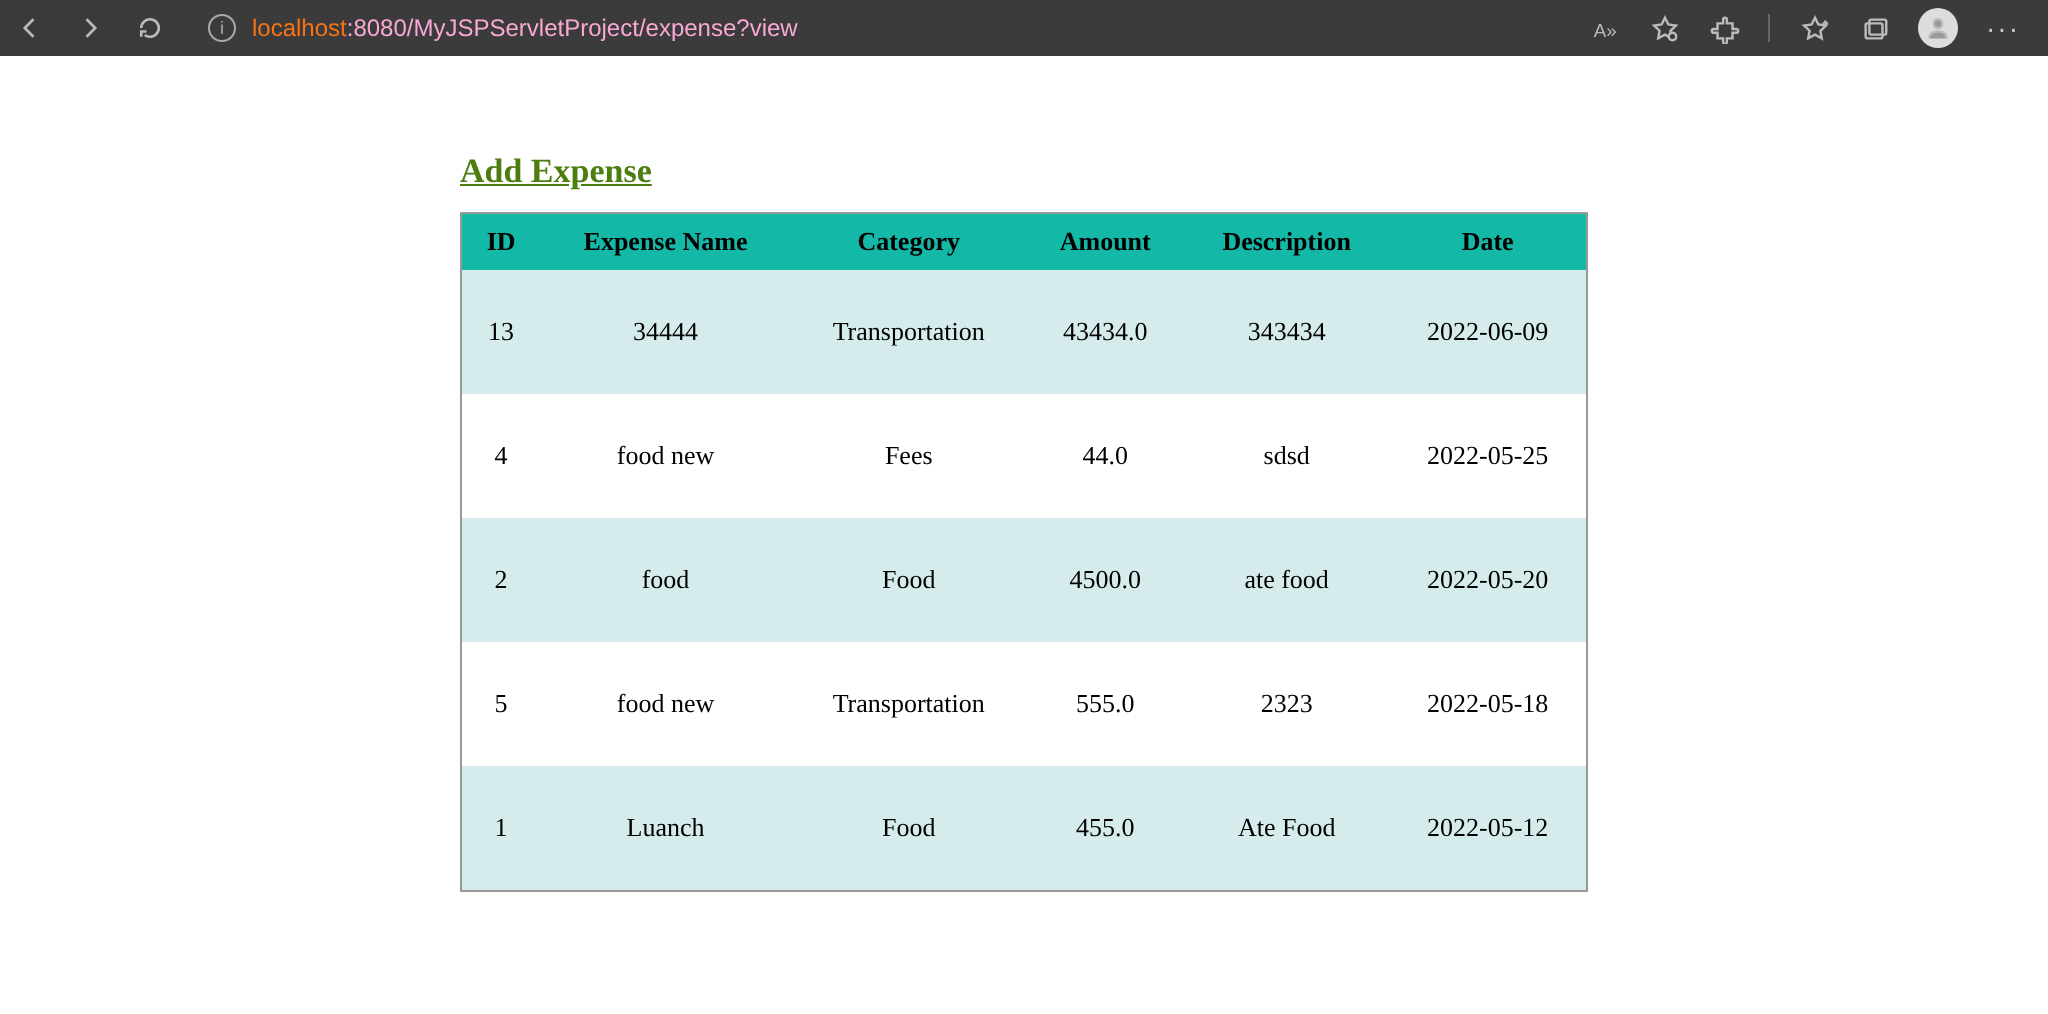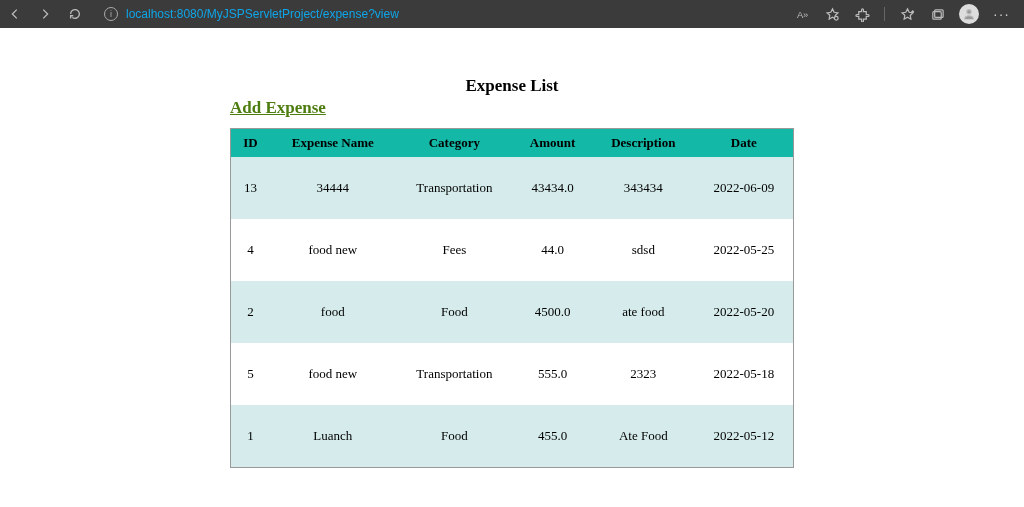--- a/index.html
+++ b/index.html
@@ -24,22 +24,22 @@
     .url-bar {
       flex: 1;
       display: flex;
       align-items: center;
       gap: 8px;
       padding-left: 12px;
       color: #ccc;
       font-size: 12px;
     }
     .info-icon { width: 14px; height: 14px; border: 1px solid #aaa; border-radius: 50%; display: flex; align-items: center; justify-content: center; font-size: 9px; color: #aaa; }
-    .url-text .host { color: #0ea5e9; font-weight: 500; }
-    .url-text .path { color: #0ea5e9; text-align: center; }
+    .url-text .host { color: #f97316; font-weight: 500; }
+    .url-text .path { color: #f9a8d4; text-align: center; }
     .right-icons { display: flex; gap: 14px; align-items: center; padding-right: 6px; }
     .right-icons .ico { width: 16px; height: 16px; display: flex; align-items: center; justify-content: center; }
     .right-icons svg { stroke: #bbb; fill: none; stroke-width: 1.3; }
     .divider { width: 1px; height: 14px; background: #666; }
     .avatar { width: 20px; height: 20px; border-radius: 50%; background: #ddd; display: flex; align-items: center; justify-content: center; }
     .dots { color: #ccc; font-size: 14px; letter-spacing: 1px; }
 
     .page-content {
       padding: 48px 0 0 0;
       display: flex;
@@ -152,21 +152,20 @@
           <circle cx="8" cy="5.5" r="2.5" fill="#999"></circle>
           <path d="M3 14c0-2.8 2.2-4 5-4s5 1.2 5 4" fill="#999"></path>
         </svg>
     </div>
     <div class="dots">···</div>
   </div>
 </div>
 
 <div class="page-content">
   <div class="content-wrap">
-    <h2 class="page-title">Expense List</h2>
     <a href="#" class="add-link">Add Expense</a>
 
     <table class="expense-table">
       <thead>
         <tr>
           <th>ID</th>
           <th>Expense Name</th>
           <th>Category</th>
           <th>Amount</th>
           <th>Description</th>

